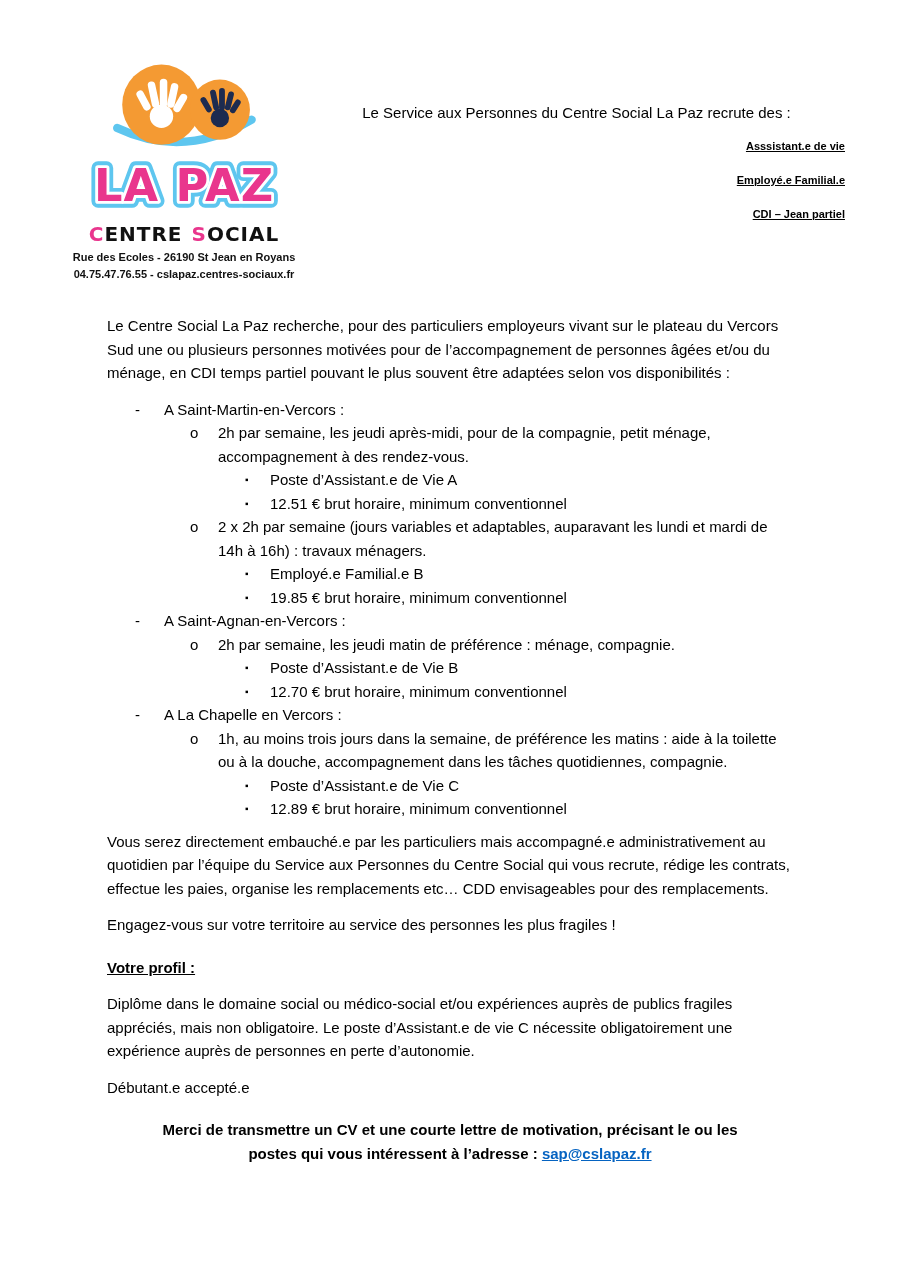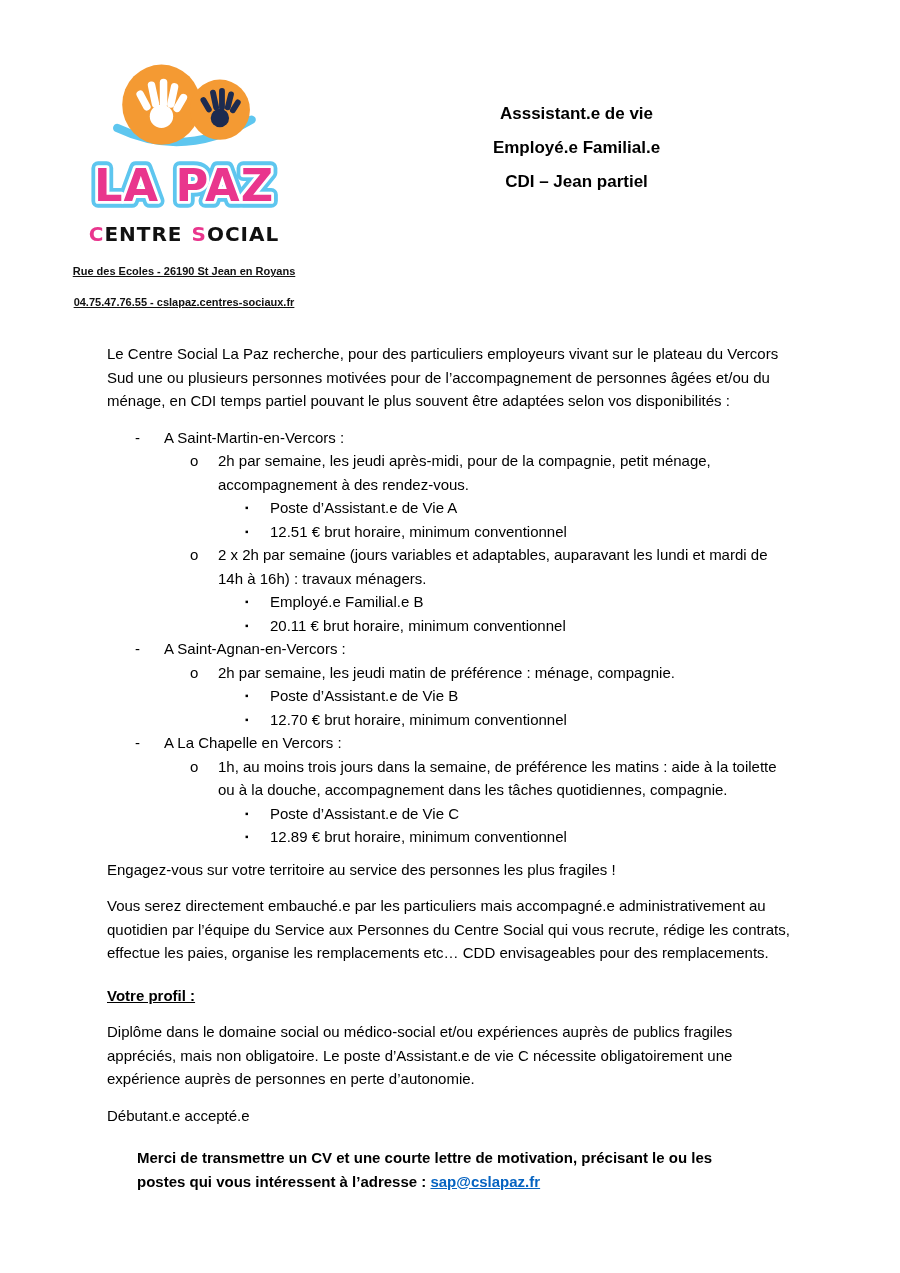--- a/index.html
+++ b/index.html
@@ -15,41 +15,41 @@
   .logo-hands { display:block; margin:0 auto; }
   .lapaz { font-family:"DejaVu Sans", sans-serif; font-weight:800; font-size:47px;
            text-anchor:middle; letter-spacing:1px; }
   .stroke-blue  { stroke:#5ec6ef; stroke-width:14; fill:none; stroke-linejoin:round; }
   .stroke-white { stroke:#ffffff; stroke-width:6;  fill:none; stroke-linejoin:round; }
   .fill-pink    { fill:#e9368d; }
   .logo-subtitle { font-family:"DejaVu Sans", sans-serif; font-weight:800;
                    font-size:20px; letter-spacing:1px; margin-top:2px; color:#111; }
   .ls-accent { color:#e9368d; }
   .ls-gap { margin-left:9px; }
-  .logo-address, .logo-contact { font-size:11px; font-weight:bold; margin-top:19px; color:#111;text-decoration:underline; }
+  .logo-address, .logo-contact { font-size:11px; font-weight:bold; margin-top:5px; color:#111; }
   .header-titles { flex:1; text-align:center; padding-top:48px; }
   .recruit-line { font-size:15px; margin-bottom:15px; }
-  .job-title { font-size:17px; font-weight:bold; 
-               margin-bottom:14px; line-height:20px; }
+  .job-title { font-size:11px; font-weight:bold; text-decoration:underline;
+               margin-bottom:14px; line-height:20px;text-align:right; }
   
   .doc-main { padding:34px 107px 0 107px; font-size:15px; line-height:23.5px; }
   .doc-main p { margin-bottom:13px; }
   .list-block { margin-bottom:9px; }
   .li { display:flex; }
   .li-1 { padding-left:28px; }
   .li-2 { padding-left:83px; }
   .li-3 { padding-left:138px; }
   .mk { flex-shrink:0; }
   .mk1 { width:29px; }
   .mk2 { width:28px; }
   .mk3 { width:25px; font-size:10px; line-height:23.5px; }
   .li-text { flex:1; }
   .profile-heading { font-weight:bold; text-decoration:underline; margin-top:19px; }
   .single-line { margin-top:6px; }
-  .closing { text-align:left; font-weight:bold; margin-top:19px; padding:0 30px; }
+  .closing { text-align:center; font-weight:bold; margin-top:19px; padding:0 30px; }
   .email-link { color:#0563c1; text-decoration:underline; cursor:pointer; font-weight:bold; }
   b { font-weight:normal; }
 </style>
 </head>
 <body>
 
 <div class="page">
 
   <header class="doc-header">
     <div class="logo">
@@ -77,20 +77,21 @@
       <svg viewBox="0 0 250 64" width="238" height="61" aria-hidden="false">
         <text class="lapaz stroke-blue" x="125" y="48">LA PAZ</text>
         <text class="lapaz stroke-white" x="125" y="48">LA PAZ</text>
         <text class="lapaz fill-pink" x="125" y="48">LA PAZ</text>
       </svg>
       <div class="logo-subtitle"><span class="ls-accent">C</span><span>ENTRE</span><span class="ls-accent ls-gap">S</span><span>OCIAL</span></div>
       <div class="logo-address">Rue des Ecoles - 26190 St Jean en Royans</div>
       <div class="logo-contact">04.75.47.76.55 - cslapaz.centres-sociaux.fr</div>
     </div>
     <div class="header-titles">
+      <p class="recruit-line">Le Service aux Personnes du Centre Social La Paz recrute des :</p>
       <p class="job-title">Asssistant.e de vie</p>
       <p class="job-title">Employé.e Familial.e</p>
       <p class="job-title">CDI – Jean partiel</p>
     </div>
   </header>
 
   <main class="doc-main">
 
     <p>Le Centre Social La Paz recherche, pour des particuliers employeurs vivant sur le plateau du Vercors Sud une ou plusieurs personnes motivées pour de l’accompagnement de personnes âgées et/ou du ménage, en CDI temps partiel pouvant le plus souvent être adaptées selon vos disponibilités :</p>
 
@@ -115,21 +116,21 @@
       <div class="li li-2">
         <span class="mk mk2">o</span>
         <span class="li-text">2 x 2h par semaine (jours variables et adaptables, auparavant les lundi et mardi de 14h à 16h) : travaux ménagers.</span>
       </div>
       <div class="li li-3">
         <span class="mk mk3">▪</span>
         <span class="li-text">Employé.e Familial.e B</span>
       </div>
       <div class="li li-3">
         <span class="mk mk3">▪</span>
-        <span class="li-text">20.11 € brut horaire, minimum conventionnel</span>
+        <span class="li-text">19.85 € brut horaire, minimum conventionnel</span>
       </div>
 
       <div class="li li-1">
         <span class="mk mk1">-</span>
         <span class="li-text"><span>A </span><b>Saint-Agnan-en-Vercors</b><span> :</span></span>
       </div>
       <div class="li li-2">
         <span class="mk mk2">o</span>
         <span class="li-text">2h par semaine, les jeudi matin de préférence : ménage, compagnie.</span>
       </div>
@@ -153,23 +154,23 @@
       <div class="li li-3">
         <span class="mk mk3">▪</span>
         <span class="li-text">Poste d’Assistant.e de Vie C</span>
       </div>
       <div class="li li-3">
         <span class="mk mk3">▪</span>
         <span class="li-text">12.89 € brut horaire, minimum conventionnel</span>
       </div>
     </div>
 
+    <p>Vous serez directement embauché.e par les particuliers mais accompagné.e administrativement au quotidien par l’équipe du Service aux Personnes du Centre Social qui vous recrute, rédige les contrats, effectue les paies, organise les remplacements etc… CDD envisageables pour des remplacements.</p>
+
     <p>Engagez-vous sur votre territoire au service des personnes les plus fragiles !</p>
-
-    <p>Vous serez directement embauché.e par les particuliers mais accompagné.e administrativement au quotidien par l’équipe du Service aux Personnes du Centre Social qui vous recrute, rédige les contrats, effectue les paies, organise les remplacements etc… CDD envisageables pour des remplacements.</p>
 
     <p class="profile-heading">Votre profil :</p>
 
     <p>Diplôme dans le domaine social ou médico-social et/ou expériences auprès de publics fragiles appréciés, mais non obligatoire. Le poste d’Assistant.e de vie C nécessite obligatoirement une expérience auprès de personnes en perte d’autonomie.</p>
 
     <p class="single-line">Débutant.e accepté.e</p>
 
 
     <p class="closing"><span>Merci de transmettre un CV et une courte lettre de motivation, précisant le ou les postes qui vous intéressent à l’adresse : </span><a class="email-link" href="#">sap@cslapaz.fr</a></p>
 

